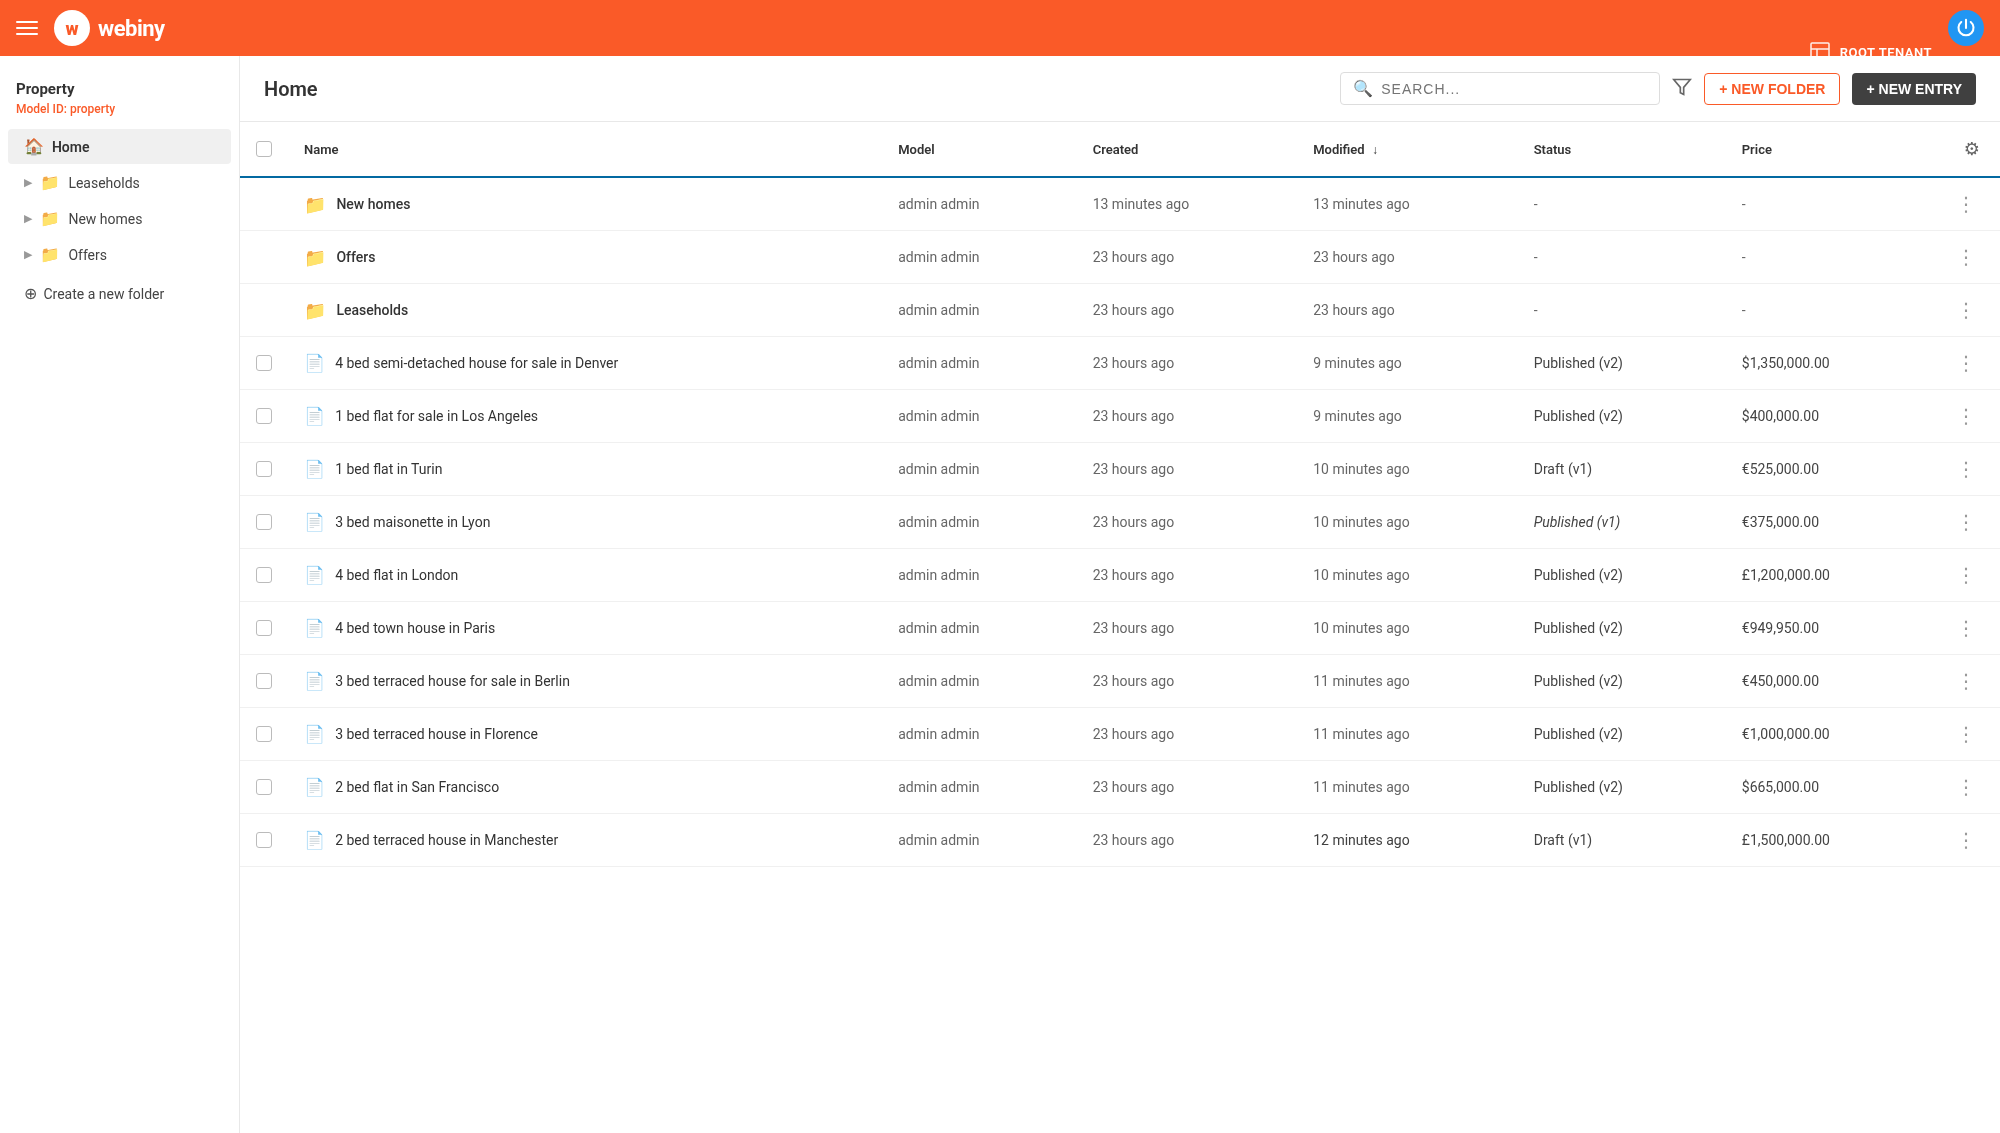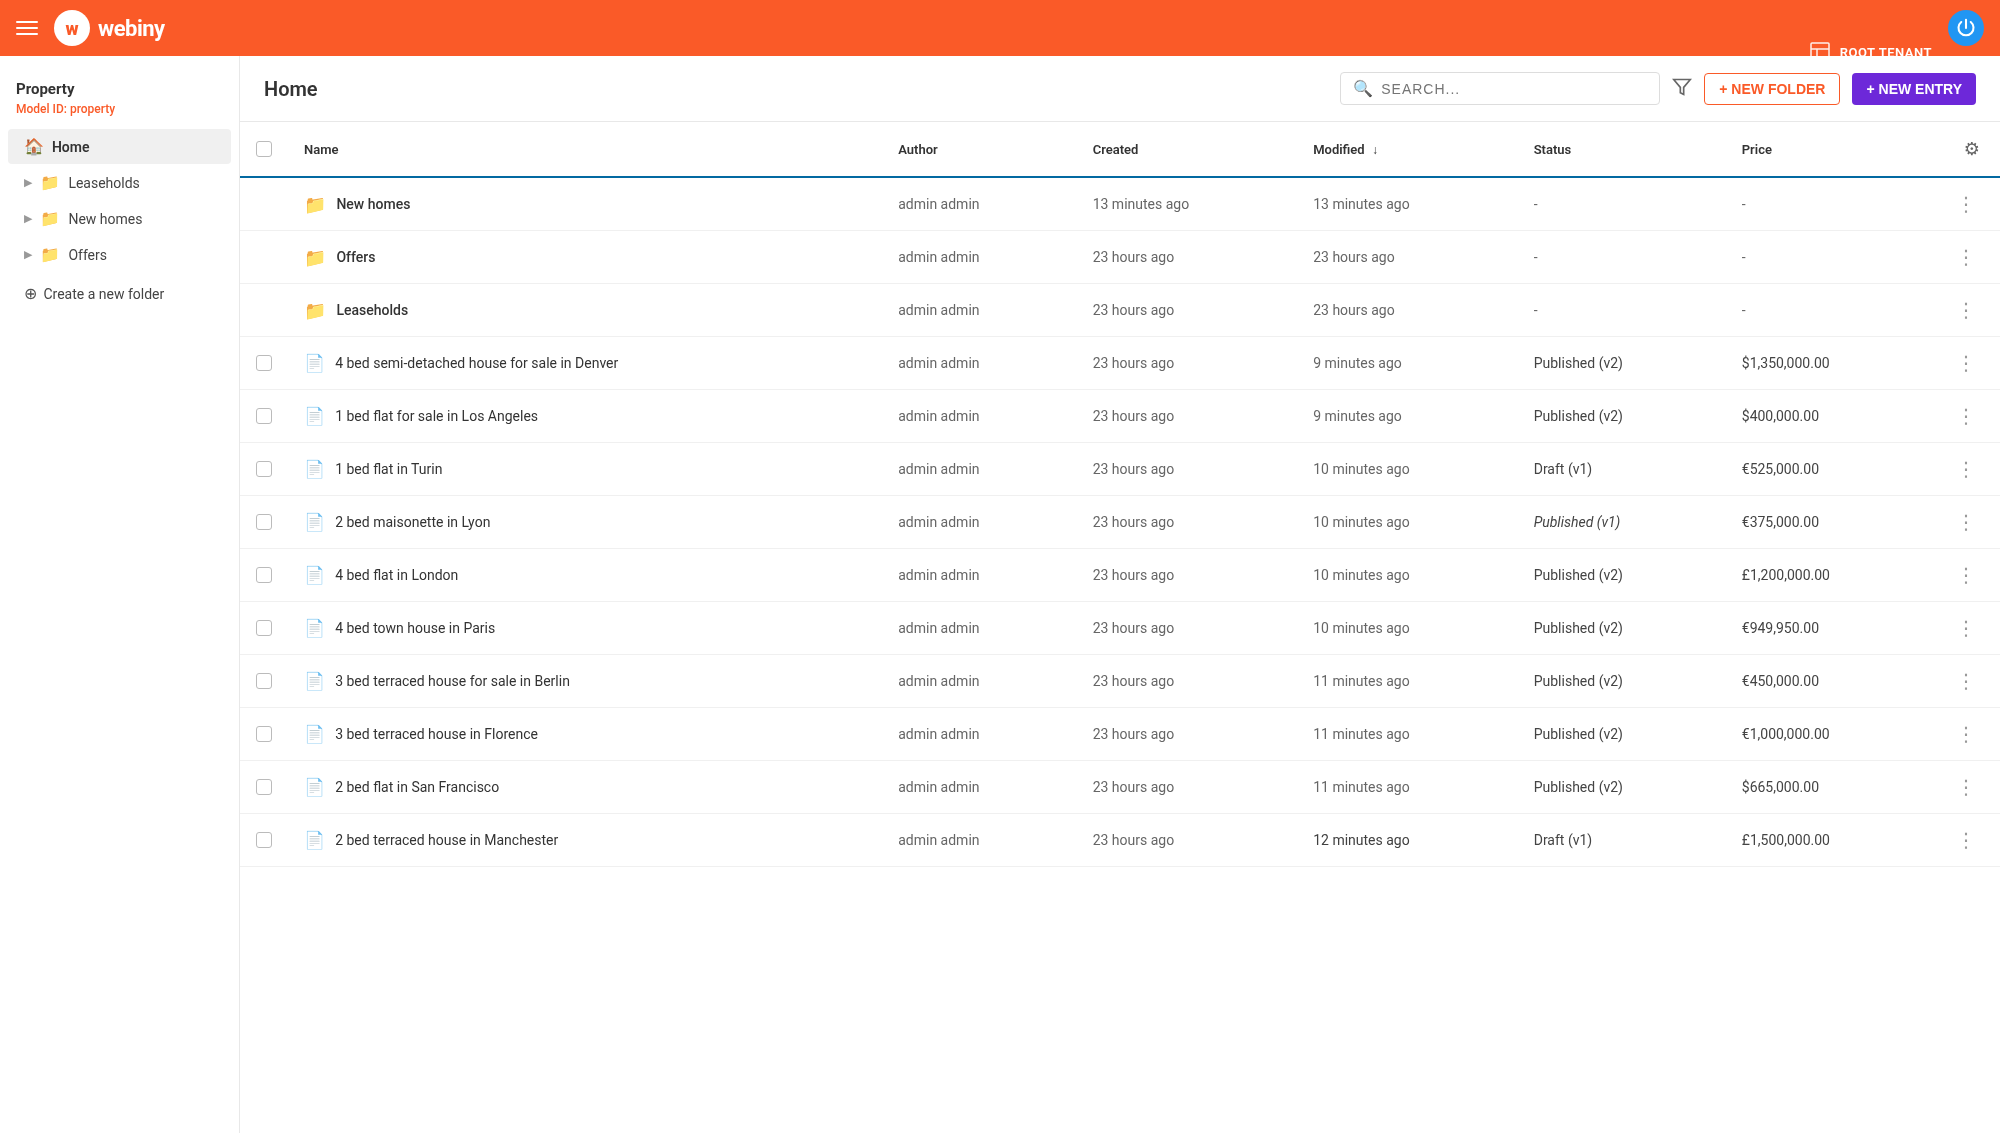--- a/index.html
+++ b/index.html
@@ -61,21 +61,21 @@
     .search-input { border: none; outline: none; font-size: 14px; color: #999; width: 100%; background: transparent; letter-spacing: 1px; }
     .filter-icon { font-size: 18px; color: #666; cursor: pointer; }
     .btn-new-folder {
       display: flex; align-items: center; gap: 4px;
       border: 1.5px solid #FA5A28; color: #FA5A28;
       background: #fff; padding: 7px 14px; border-radius: 4px;
       cursor: pointer; font-size: 14px; font-weight: 600;
     }
     .btn-new-entry {
       display: flex; align-items: center; gap: 4px;
-      background: #6d28d9; color: #fff;
+      background: #404040; color: #fff;
       border: none; padding: 8px 14px; border-radius: 4px;
       cursor: pointer; font-size: 14px; font-weight: 600;
     }
 
     
     .table-container { flex: 1; overflow-y: auto; }
     table { width: 100%; border-collapse: collapse; }
     thead tr { border-bottom: 2px solid #0369a1; }
     thead th {
       padding: 12px 16px; text-align: left; font-size: 13px;
@@ -188,21 +188,21 @@
     </div>
 
     <div class="table-container">
       <table>
         <thead>
           <tr>
             <th class="checkbox-col">
               <div class="checkbox"></div>
             </th>
             <th>Name</th>
-            <th>Author</th>
+            <th>Model</th>
             <th>Created</th>
             <th class="modified-col">Modified <span class="sort-arrow">↓</span></th>
             <th>Status</th>
             <th>Price</th>
             <th class="settings-col">
               <button class="settings-btn">⚙</button>
             </th>
           </tr>
         </thead>
         <tbody id="table-body">
@@ -314,21 +314,21 @@
         <button class="more-btn">⋮</button>
       </td>
     </tr>
             <tr>
       <td style="padding:10px 16px;">
         <div class="checkbox"></div>
       </td>
       <td style="padding:10px 16px;">
         <div class="name-td">
           <span style="color:#bbb;font-size:17px;">📄</span>
-          <span class="name-text">2 bed maisonette in Lyon</span>
+          <span class="name-text">3 bed maisonette in Lyon</span>
         </div>
       </td>
       <td style="padding:10px 16px;color:#666;">admin admin</td>
       <td style="padding:10px 16px;color:#666;">23 hours ago</td>
       <td style="padding:10px 16px;color:#666;">10 minutes ago</td>
       <td style="padding:10px 16px;color:#444;font-style:italic;">Published (v1)</td>
       <td style="padding:10px 16px;color:#444;">€375,000.00</td>
       <td class="actions-td" style="padding:10px 16px;">
         <button class="more-btn">⋮</button>
       </td>

